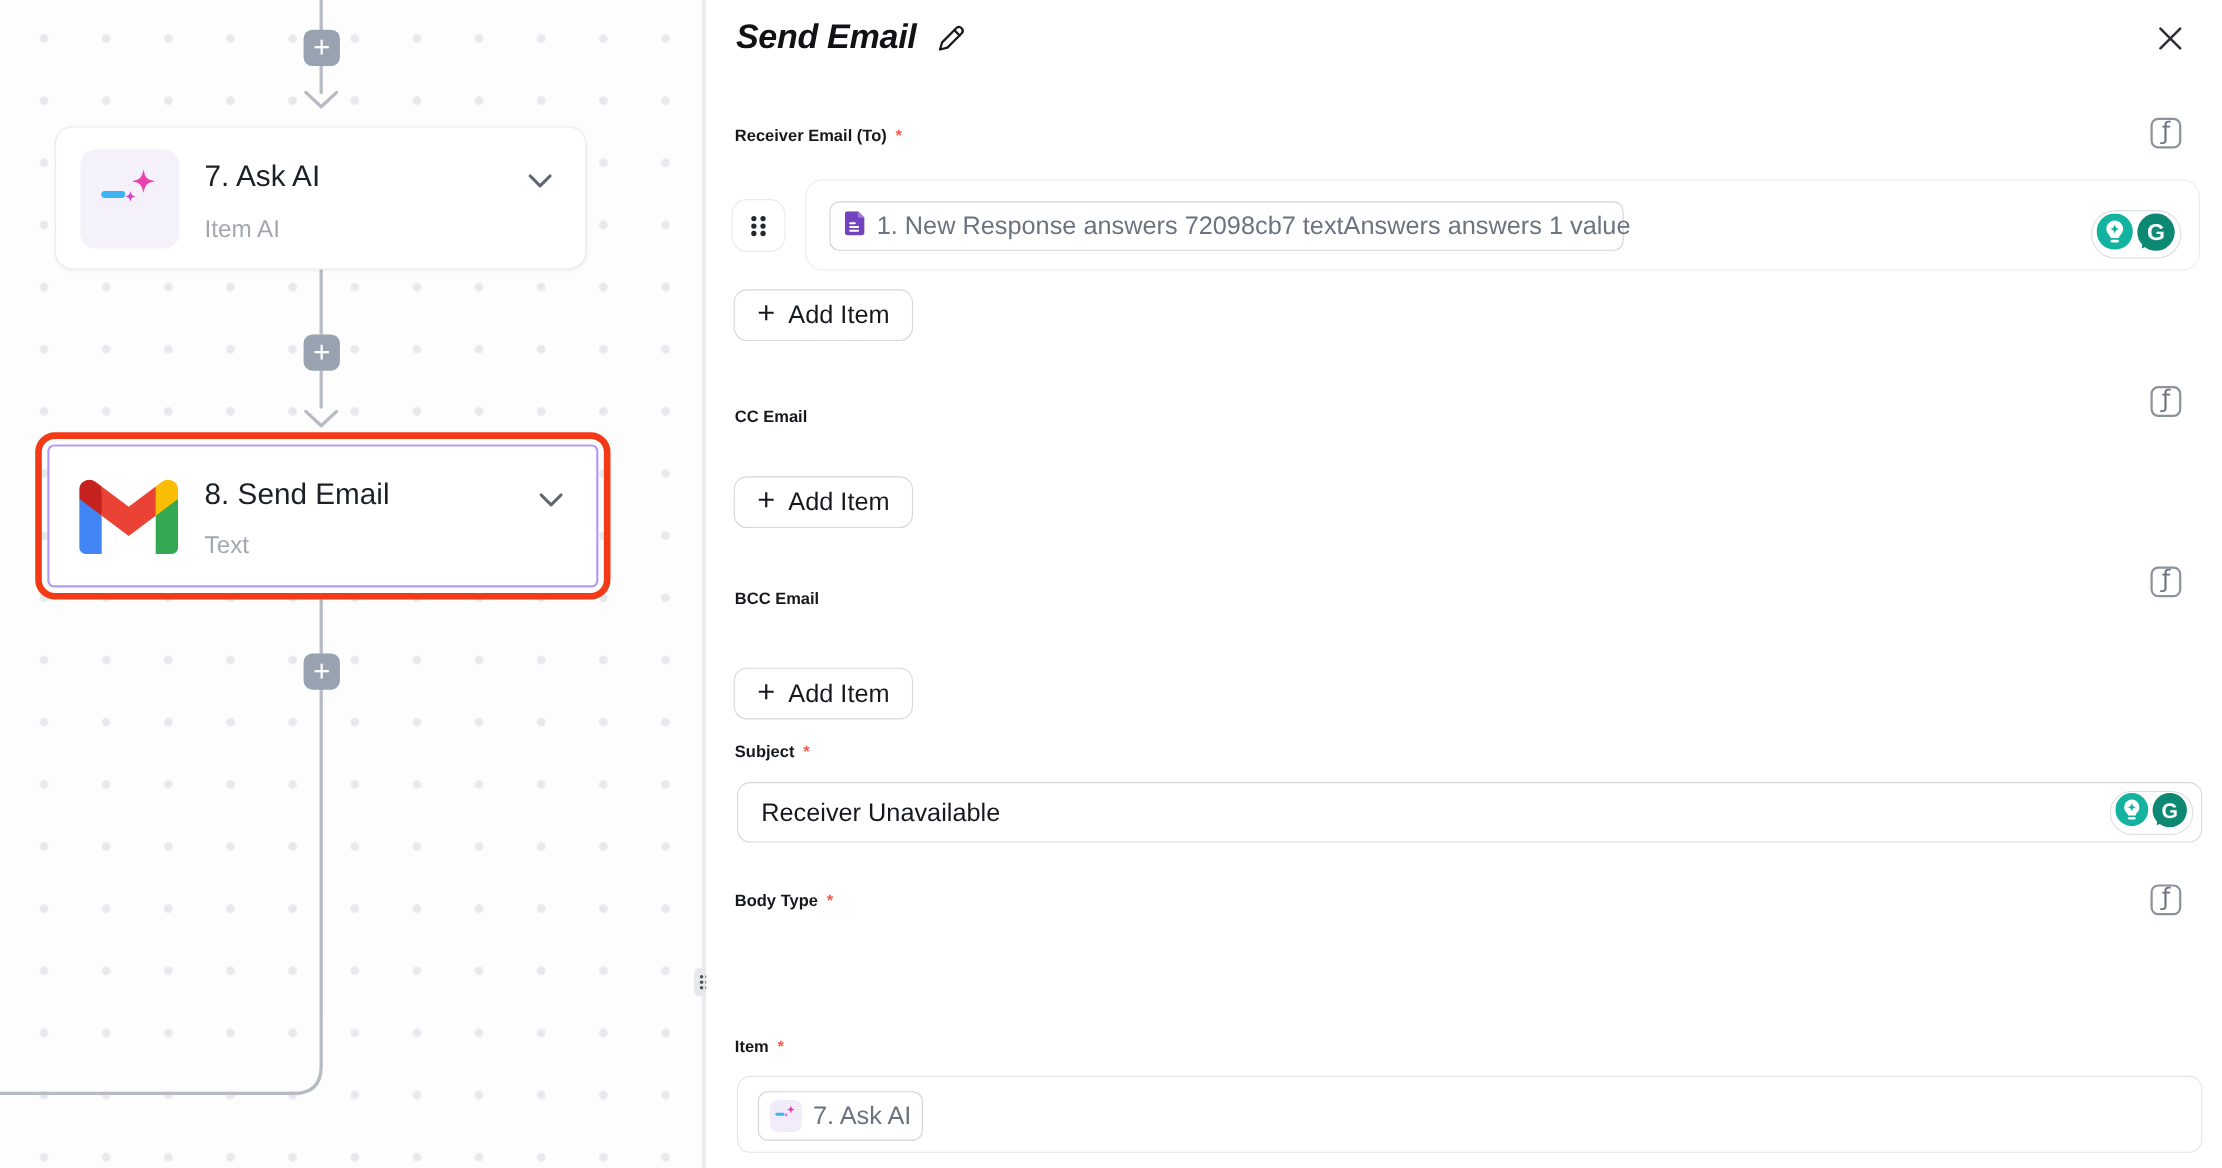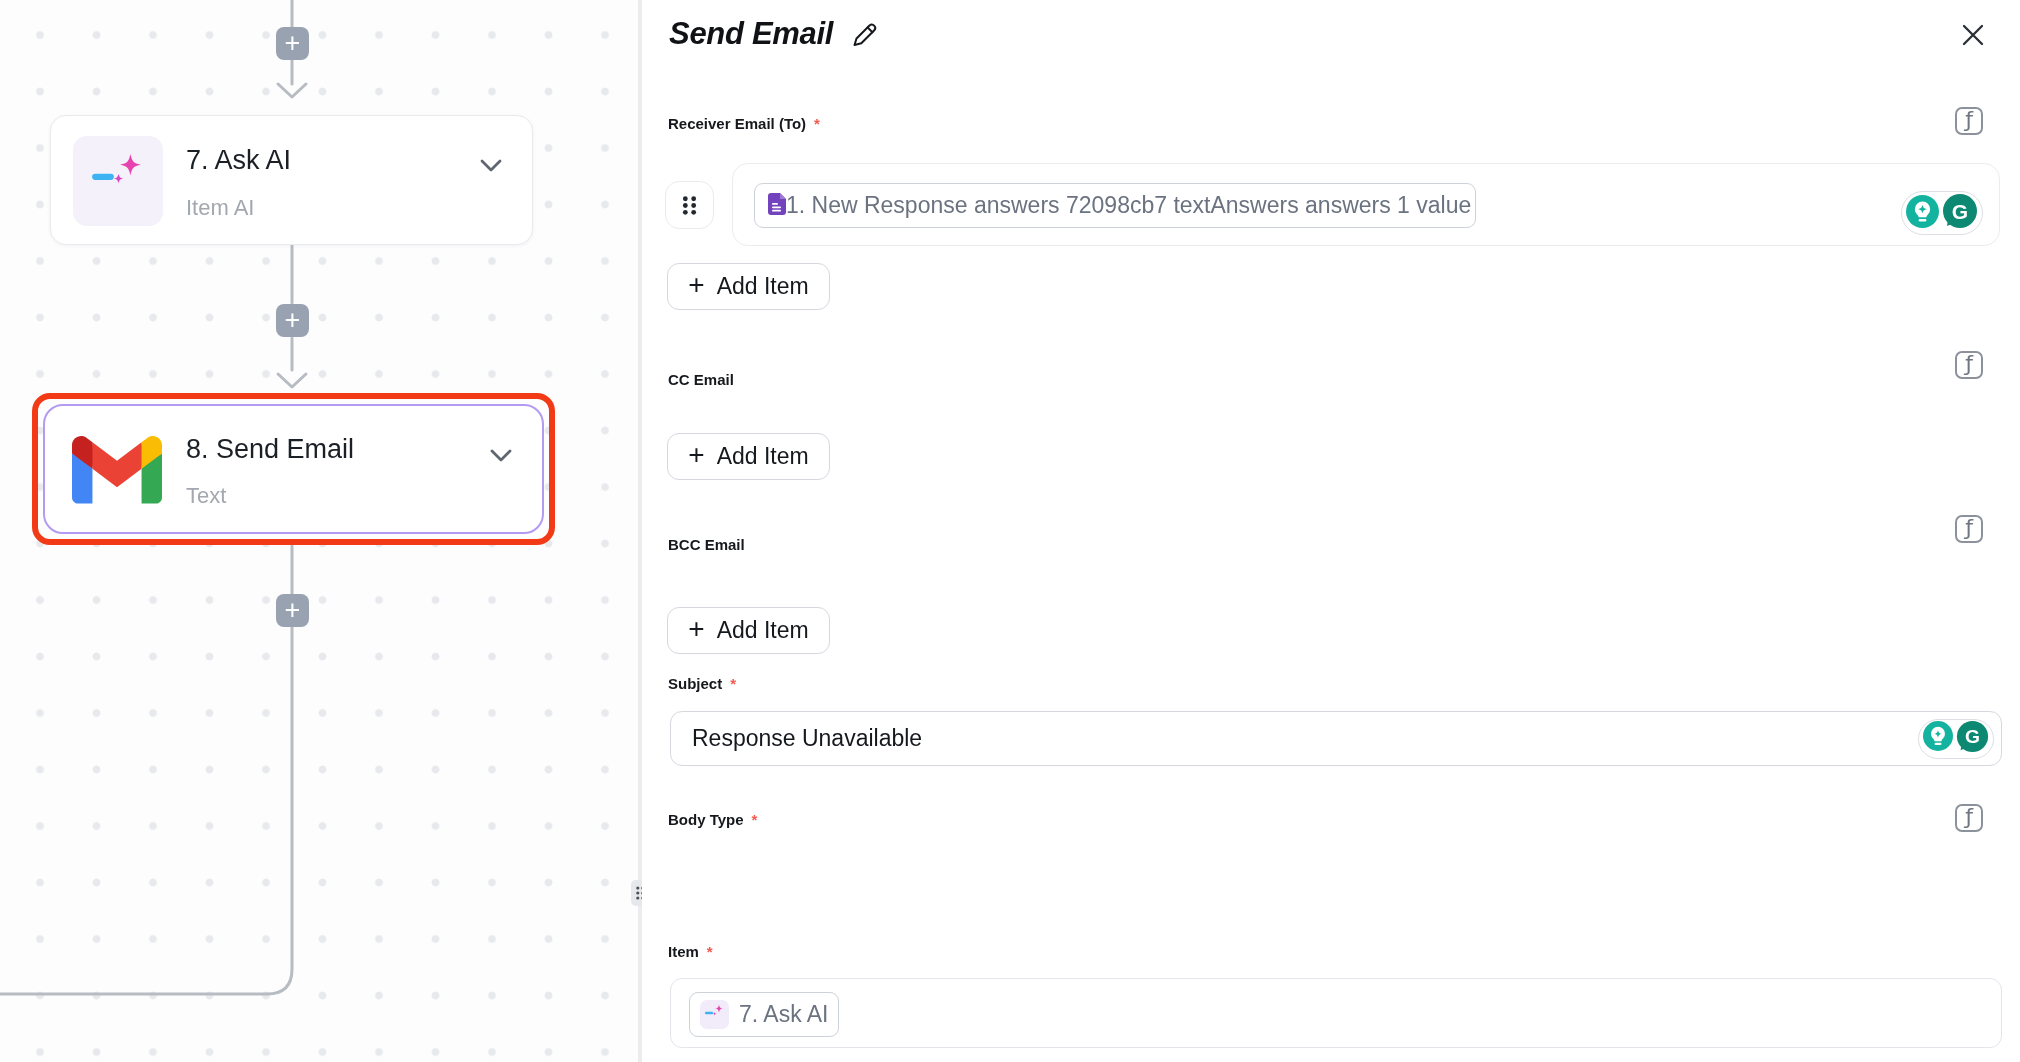--- a/index.html
+++ b/index.html
@@ -31,21 +31,21 @@
     display: flex; align-items: center; justify-content: center; }
   .ai-bg { background: #f5f1fa; }
   .node-title { position: absolute; left: 135px; top: 29px; font-size: 27px; font-weight: 500; color: #1b1f26; white-space: nowrap; }
   .node-sub { position: absolute; left: 135px; top: 79px; font-size: 22px; color: #a3a8b0; white-space: nowrap; }
   .node-chevron { position: absolute; right: 30px; top: 42px; }
 
   .selection {
     position: absolute; left: 32px; top: 393px; width: 523px; height: 152px;
     border: 6px solid #f23a17; border-radius: 18px;
   }
-  .selection .node { position: absolute; inset: 5px; border: 2.5px solid #b49bf2; border-radius: 20px; box-shadow: none; }
+  .selection .node { position: absolute; inset: 5px; border: 2.5px solid #b49bf2; border-radius: 6px; box-shadow: none; }
   .gmail-icon { position: absolute; left: 27px; top: 30px; }
   .selection .node-title { left: 141px; top: 28px; }
   .selection .node-sub { left: 141px; top: 77px; }
 
   
   .divider { position: absolute; left: 638px; top: 0; width: 4px; height: 1062px; background: #eaecf0; }
   .divider-handle {
     position: absolute; left: -7px; top: 880px; width: 18px; height: 26px;
     background: #e6e8eb; border-radius: 5px; display: flex; align-items: center; justify-content: center;
   }
@@ -72,21 +72,21 @@
     background: #fff; border: 1.5px solid #e9ebef; border-radius: 14px;
     display: flex; align-items: center; justify-content: center; cursor: grab;
   }
   .receiver-box {
     position: absolute; left: 90px; top: 163px; width: 1268px; height: 83px;
     border: 1.5px solid #eaecf0; border-radius: 16px; background: #fff;
   }
   .chip-field {
     position: absolute; left: 21px; top: 19px; width: 722px; height: 45px;
     border: 1.5px solid #ced3d9; border-radius: 9px; background: #fff;
-    display: flex; align-items: center; padding: 0 16px 0 13px; 
+    display: flex; align-items: center; padding: 0 16px 0 13px; gap: 11px;
   }
   .chip-text { font-size: 23px; color: #6b7280; white-space: nowrap; }
 
   .gpill {
     border: 1.5px solid #dcdfe3; border-radius: 24px; background: #fff;
     display: flex; align-items: center; justify-content: center; gap: 3px; cursor: pointer;
   }
   .gpill-receiver { position: absolute; right: 16px; top: 27px; width: 82px; height: 44px; }
   .gpill-subject { position: absolute; right: 7px; top: 7px; width: 76px; height: 40px; }
 
@@ -299,21 +299,21 @@
   <button class="fx" style="top:515px">ƒ</button>
   <button class="add-item" style="top:607px">
     <span class="plus-glyph">+</span>
     <span>Add Item</span>
   </button>
 
   <div class="flabel" style="top:670px">
     <span>Subject</span><span class="req">*</span>
   </div>
   <div class="text-input" style="top:711px">
-    <span>Response Unavailable</span>
+    <span>Receiver Unavailable</span>
     <div class="gpill gpill-subject">
       <span>
         <svg width="30" height="30" viewBox="0 0 32 32">
           <circle cx="16" cy="16" r="16" fill="#13b3a0"></circle>
           <path d="M16 6.2 a7.4 7.4 0 0 1 7.4 7.4 c0 2.7-1.3 4.4-2.6 5.7 c-0.7 0.7-1.1 1.5-1.1 2.3 h-7.4 c0-0.8-0.4-1.6-1.1-2.3 c-1.3-1.3-2.6-3-2.6-5.7 A7.4 7.4 0 0 1 16 6.2 Z" fill="#fff"></path>
           <path d="M16 9.5 C16.7 12.4 17.3 13 20.2 13.7 C17.3 14.4 16.7 15 16 17.9 C15.3 15 14.7 14.4 11.8 13.7 C14.7 13 15.3 12.4 16 9.5 Z" fill="#13b3a0"></path>
           <rect x="12.3" y="23.2" width="7.4" height="2.4" rx="1.2" fill="#fff"></rect>
         </svg>
       </span>
       <span>

